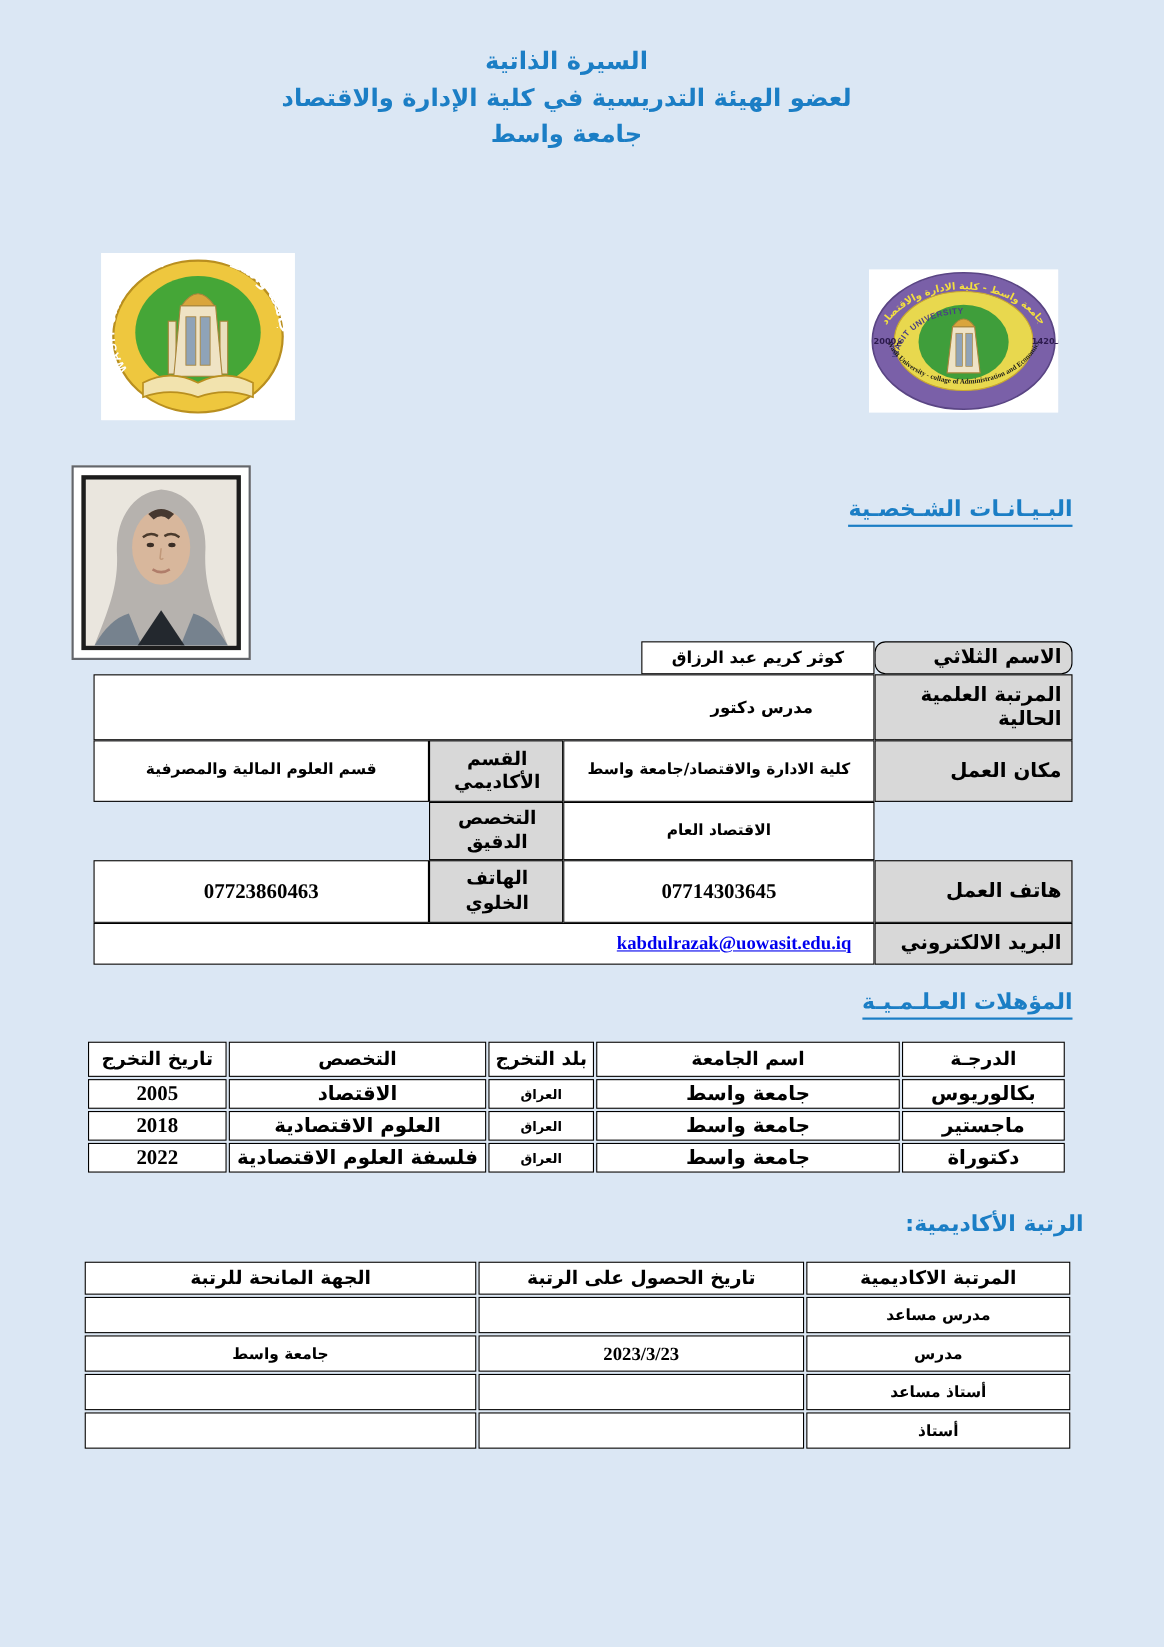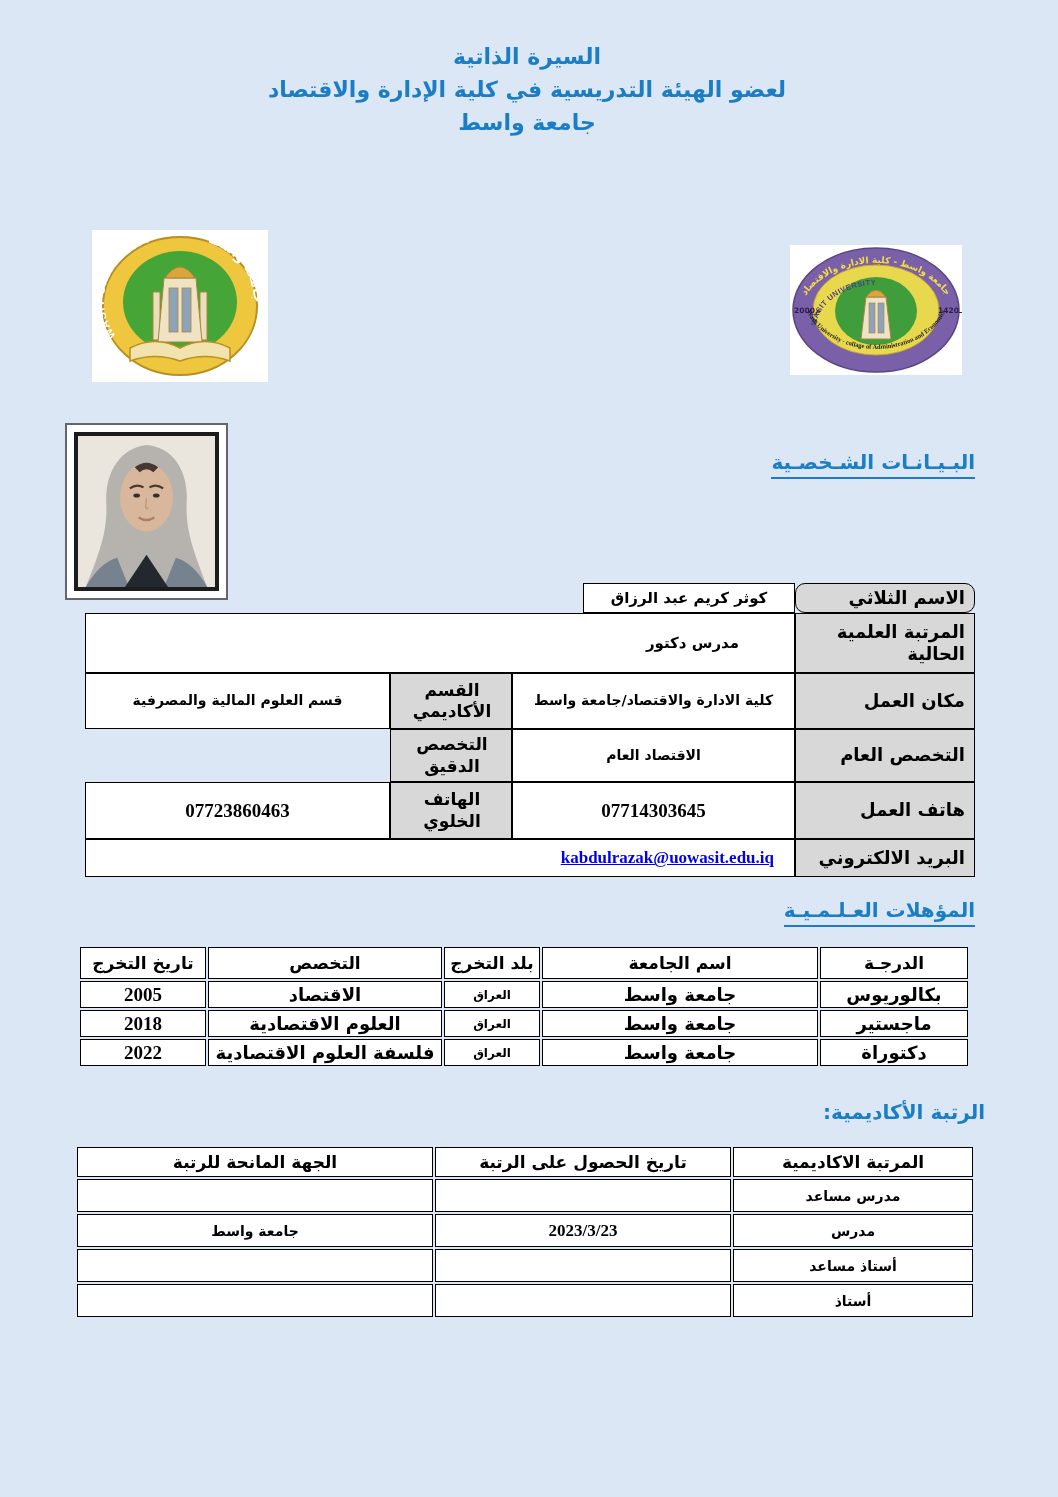--- a/index.html
+++ b/index.html
@@ -7,21 +7,21 @@
   body {
     width:1058px; height:1497px; position:relative;
     background:#dbe7f4;
     font-family:"DejaVu Sans", sans-serif;
     overflow:hidden;
   }
   .num { font-family:"Liberation Serif","DejaVu Serif", serif; }
 
   
   .title-block {
-    position:absolute; top:40px; left:77px; width:900px;
+    position:absolute; top:40px; left:65px; width:900px;
     text-align:center; direction:rtl;
     color:#1b7ec5; font-weight:bold; font-size:22px; line-height:33px;
   }
 
   
   .logo-left-box  { position:absolute; left:92px;  top:230px; width:176px; height:152px; background:#fff; }
   .logo-right-box { position:absolute; left:790px; top:245px; width:172px; height:130px; background:#fff; }
   .logo-left-box svg, .logo-right-box svg { display:block; width:100%; height:100%; }
 
   
@@ -193,21 +193,20 @@
   <div class="cell c-r1v">كوثر كريم عبد الرزاق</div>
 
   <div class="cell c-r2l lbl">المرتبة العلمية الحالية</div>
   <div class="cell c-r2v">مدرس دكتور</div>
 
   <div class="cell g-r3c4 lbl">مكان العمل</div>
   <div class="cell g-r3c3">كلية الادارة والاقتصاد/جامعة واسط</div>
   <div class="cell g-r3c2 lbl mid">القسم الأكاديمي</div>
   <div class="cell g-r3c1">قسم العلوم المالية والمصرفية</div>
 
-  <div class="cell g-r4c4 lbl">التخصص العام</div>
   <div class="cell g-r4c3">الاقتصاد العام</div>
   <div class="cell g-r4c2 lbl mid">التخصص الدقيق</div>
 
   <div class="cell g-r5c4 lbl">هاتف العمل</div>
   <div class="cell g-r5c3 num">07714303645</div>
   <div class="cell g-r5c2 lbl mid">الهاتف الخلوي</div>
   <div class="cell g-r5c1 num">07723860463</div>
 
   <div class="cell c-r6l lbl">البريد الالكتروني</div>
   <div class="cell c-r6v">

